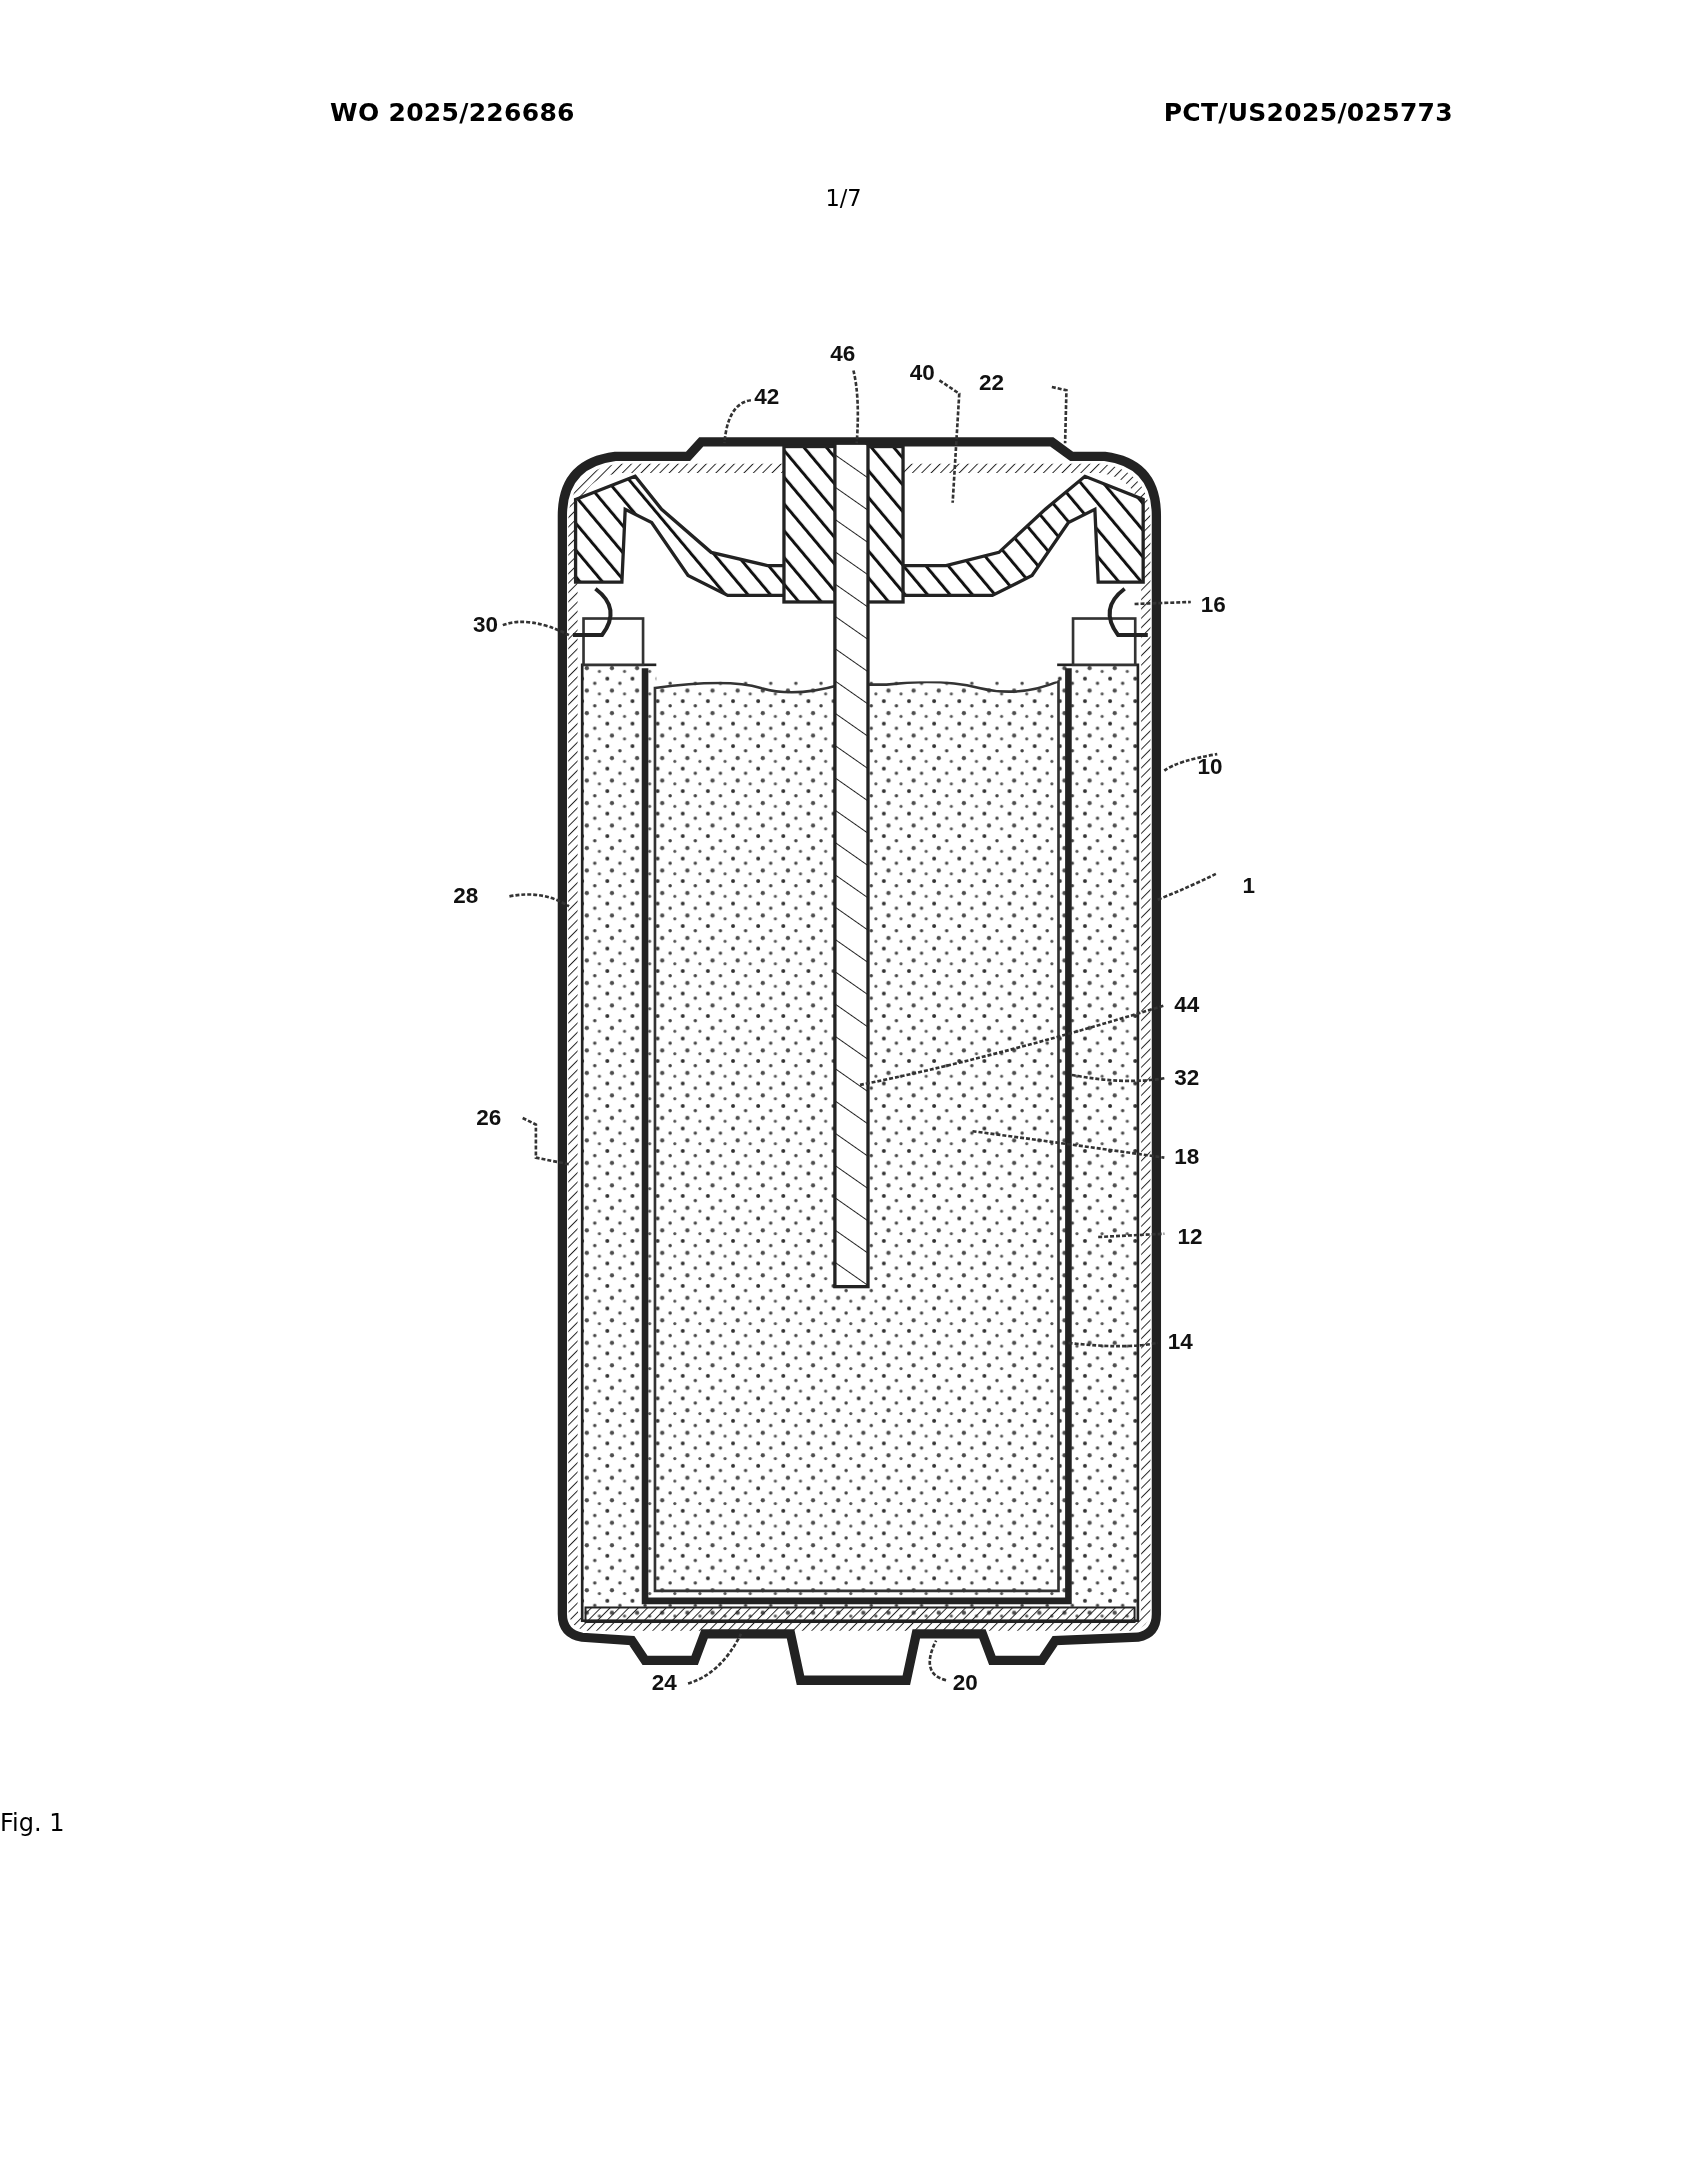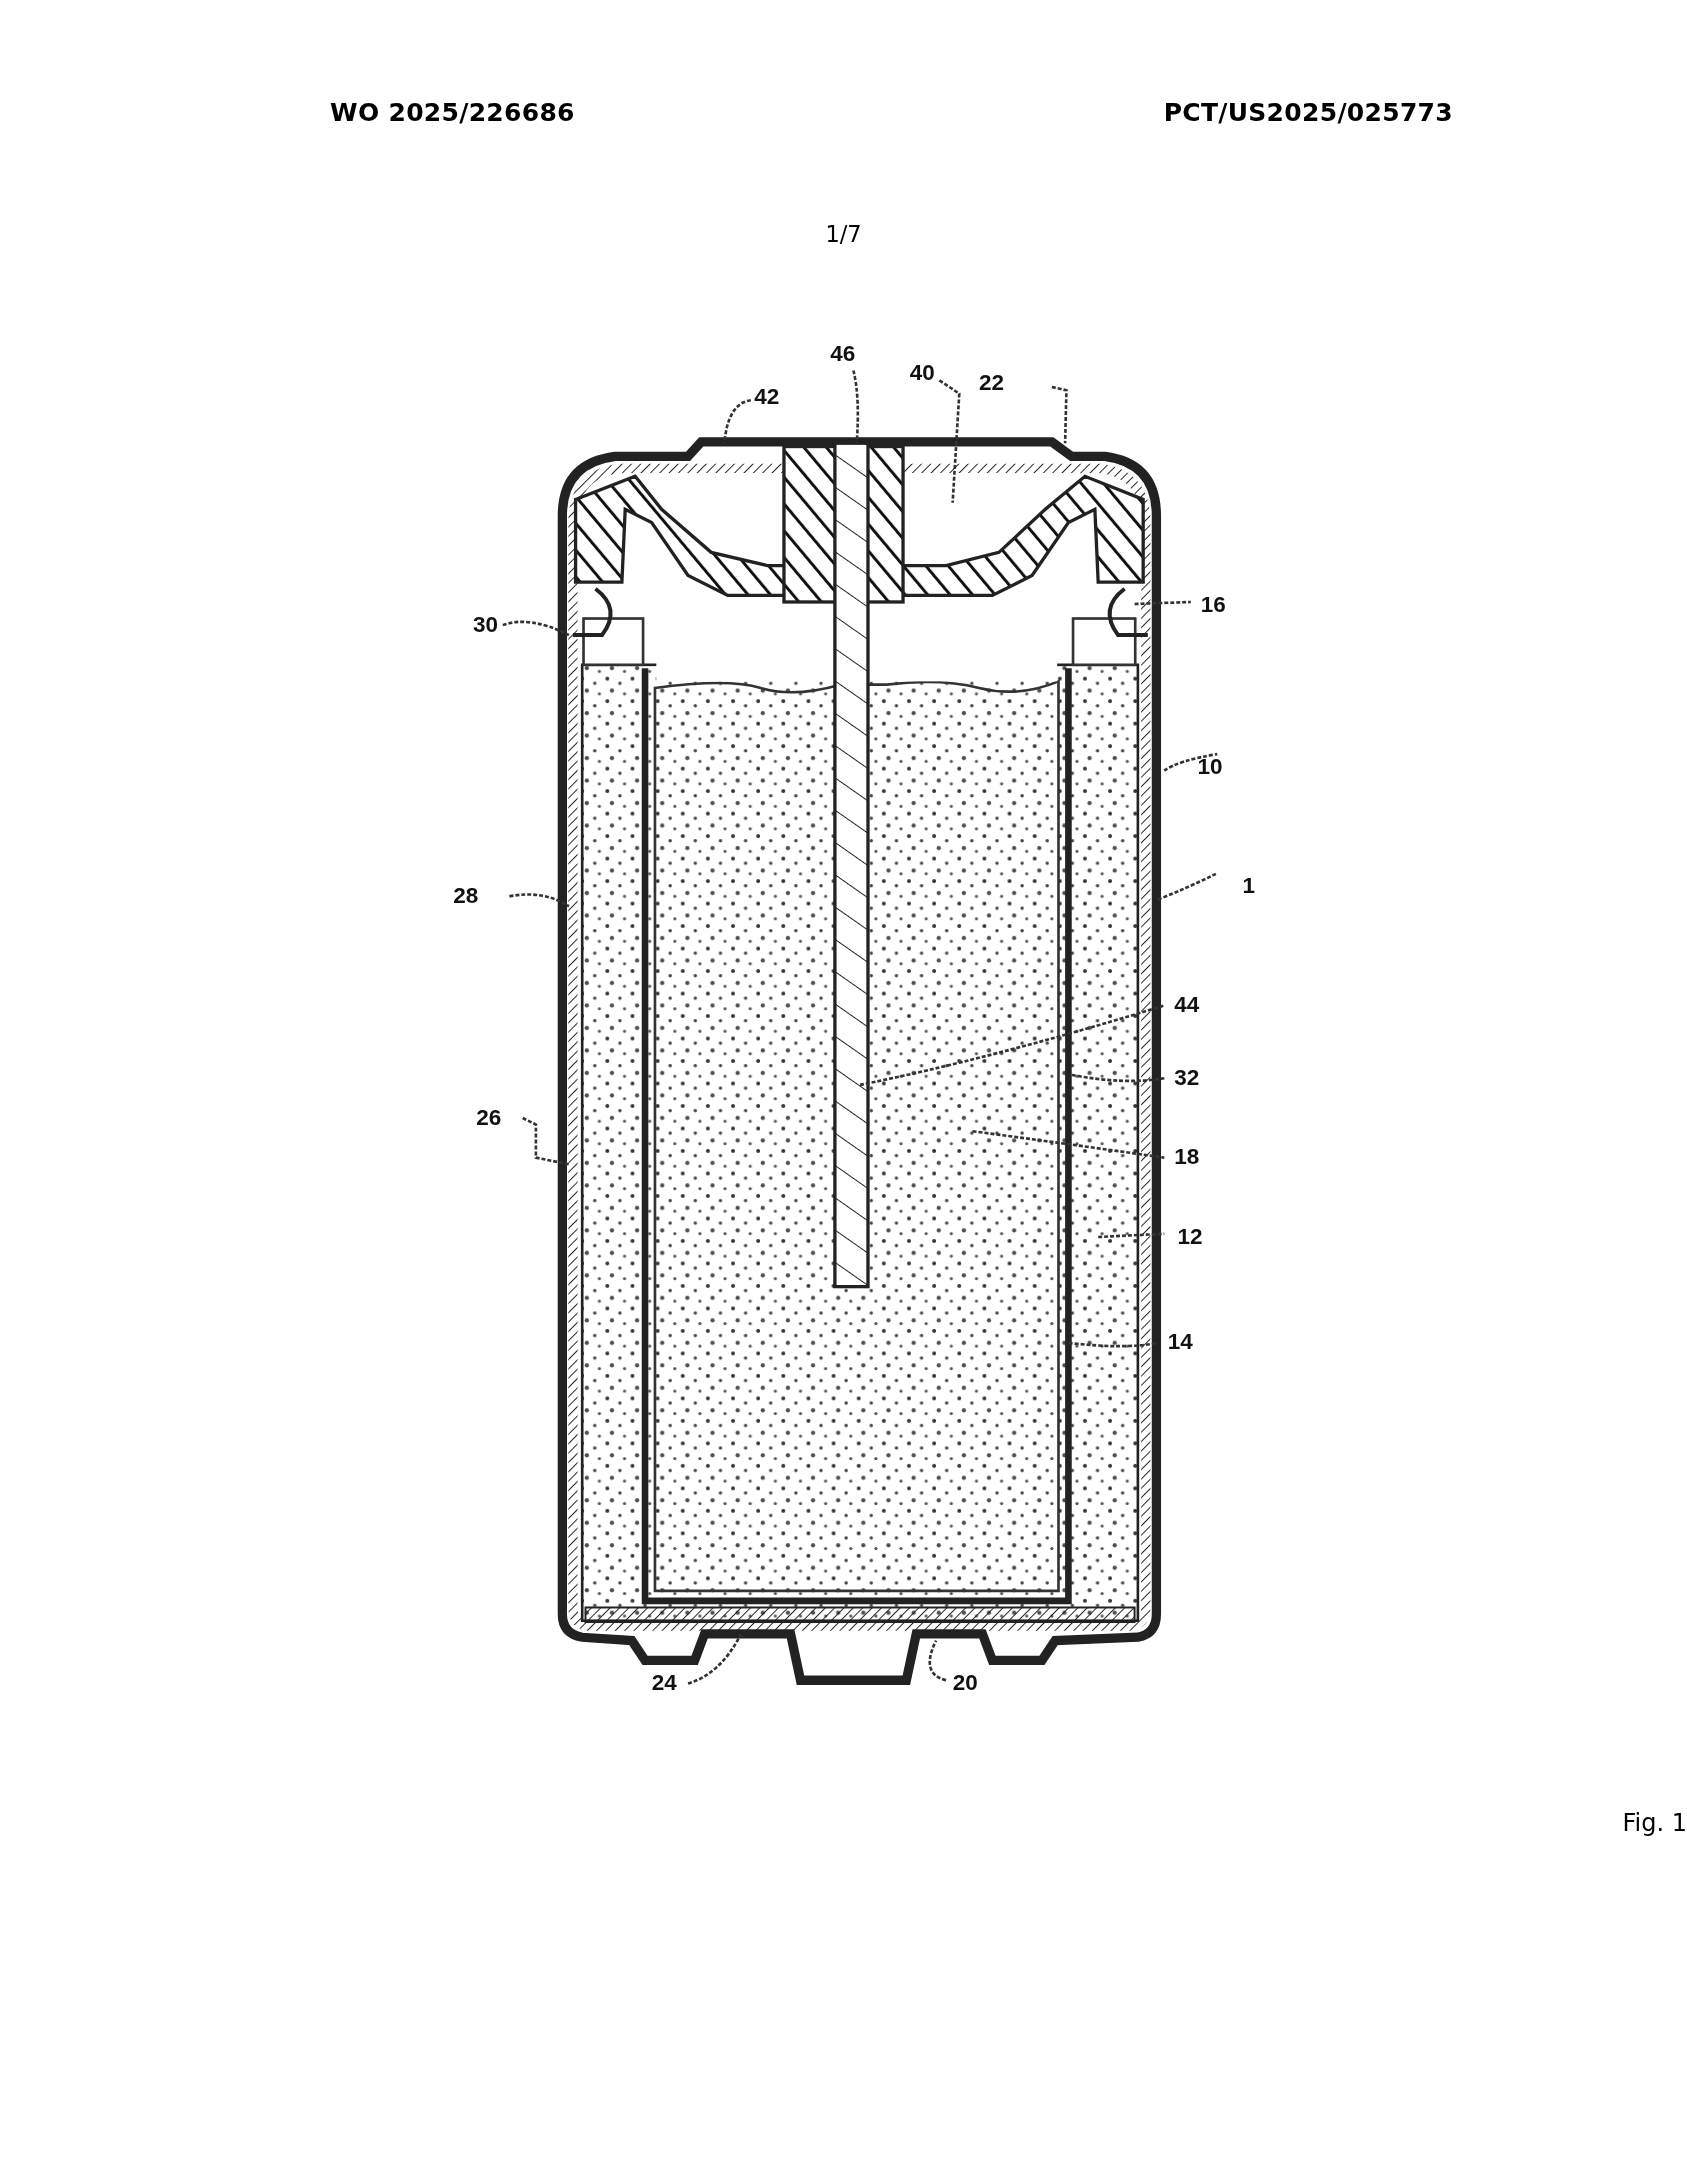--- a/index.html
+++ b/index.html
@@ -1,21 +1,21 @@
 <!DOCTYPE html>
 <html style="font-size:10.6px"><head>
 <meta charset="utf-8">
 <style>
   html,body{margin:0;padding:0;background:#ffffff;}
   body{width:1687px;height:2183px;position:relative;overflow:hidden;font-family:"DejaVu Sans",sans-serif;color:#000;}
   .hdr{position:absolute;top:98px;font-weight:bold;font-size:25px;letter-spacing:0.3px;}
   .hdr-left{left:294px;margin-left:36px;}
   .hdr-right{right:234px;}
-  .sheet{position:absolute;top:185px;left:0;width:1687px;text-align:center;font-size:22.5px;margin-top:36px;}
-  .caption{position:absolute;top:1809px;left:0;width:1687px;text-align:right;font-size:24px;}
+  .sheet{position:absolute;top:185px;left:0;width:1687px;text-align:center;font-size:22.5px;}
+  .caption{position:absolute;top:1809px;left:0;width:1687px;text-align:left;font-size:24px;}
   .fig{position:absolute;left:0;top:0;width:1687px;height:2183px;}
 </style>
 </head>
 <body>
 
 <div class="hdr hdr-left">WO 2025/226686</div>
 <div class="hdr hdr-right">PCT/US2025/025773</div>
 <div class="sheet">1/7</div>
 
 <svg class="fig" viewBox="0 0 2550 3300" xmlns="http://www.w3.org/2000/svg">

